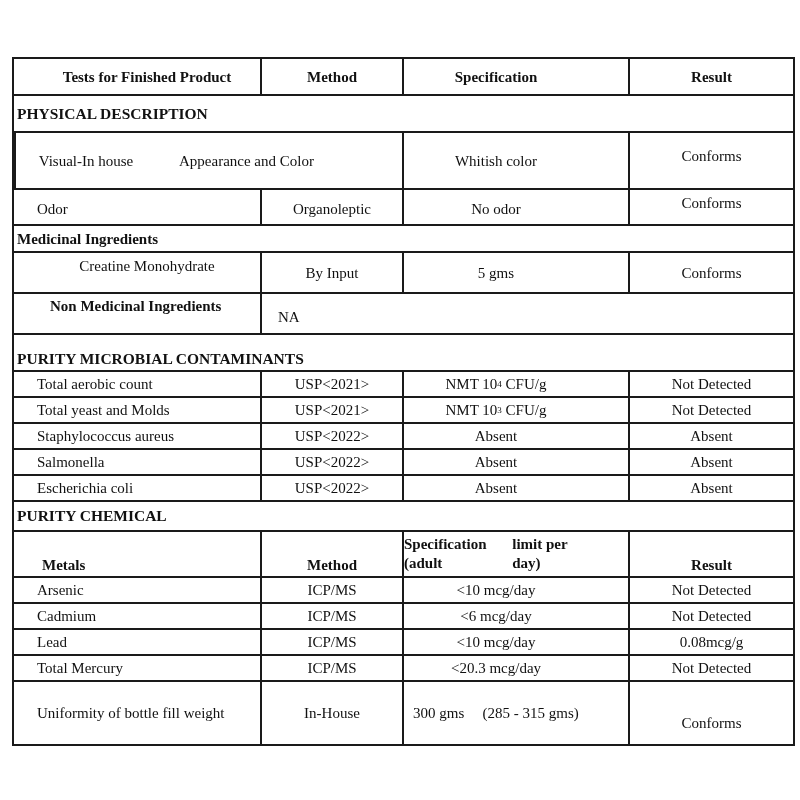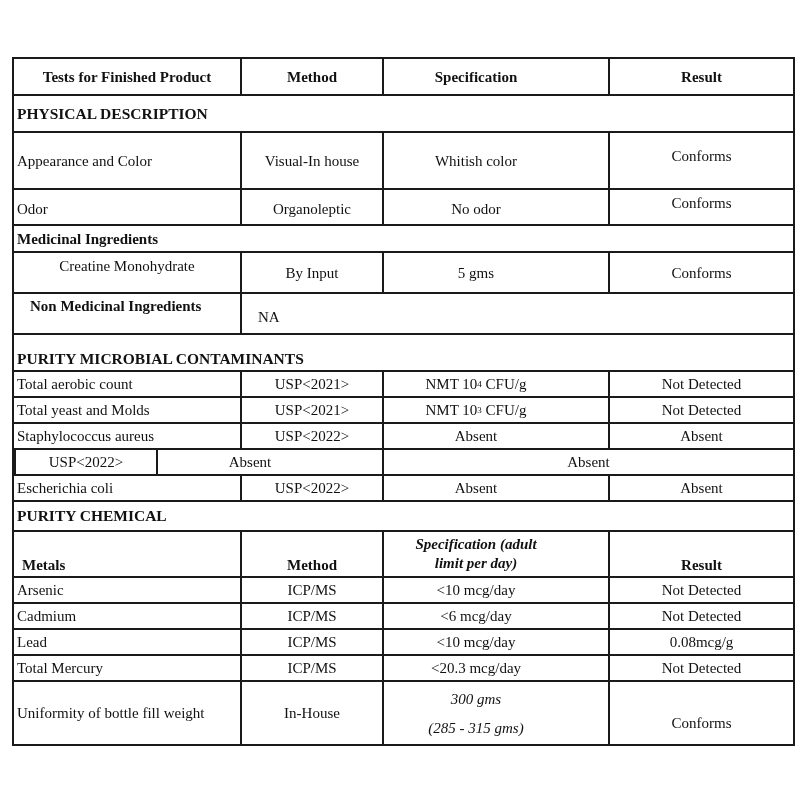--- a/index.html
+++ b/index.html
@@ -2,52 +2,52 @@
 <html><head>
 <meta charset="utf-8">
 <style>
   html, body { margin: 0; padding: 0; background: #ffffff; }
   body { width: 800px; height: 800px; position: relative; overflow: hidden;
          font-family: "Liberation Serif", "DejaVu Serif", serif; color: #111; }
   .tbl { position: absolute; left: 12px; top: 57px; width: 783px; }
   .row { position: relative; display: flex; border-left: 2px solid #1a1a1a; border-right: 2px solid #1a1a1a; border-bottom: 2px solid #1a1a1a; box-sizing: border-box; }
   .row.first { border-top: 2px solid #1a1a1a; }
   .cell { box-sizing: border-box; font-size: 15px; line-height: 18px; display: flex; align-items: center; }
-  .c1 { width: 226px; padding-left: 3px; }
+  .c1 { width: 226px; padding-left: 3px; margin-left: 20px; }
   .c2 { width: 142px; justify-content: center; border-left: 2px solid #1a1a1a; }
   .c3 { width: 186px; justify-content: center; border-left: 2px solid #1a1a1a; }
   .c4 { flex: 1; justify-content: center; border-left: 2px solid #1a1a1a; margin-left: 40px; }
   .bold { font-weight: bold; }
   .hdr .cell { font-weight: bold; }
   .hdr .c1 { justify-content: center; padding-left: 0; }
   .full { flex: 1; padding-left: 3px; }
   .section .full { font-weight: bold; font-size: 15.5px; }
   sup { font-size: 9px; vertical-align: super; line-height: 0; }
   .top { align-items: flex-start; }
   .bottom { align-items: flex-end; padding-bottom: 2px; }
-  .stack { flex-direction: column; font-style: italic; }
+  .stack { flex-direction: row; }
 </style>
 </head>
 <body>
 
 <div class="tbl">
 
   <div class="row first hdr" style="height:39px">
     <div class="cell c1">Tests for Finished Product</div>
     <div class="cell c2">Method</div>
     <div class="cell c3">Specification</div>
     <div class="cell c4">Result</div>
   </div>
 
   <div class="row section" style="height:37px">
     <div class="cell full">PHYSICAL DESCRIPTION</div>
   </div>
   <div class="row" style="height:57px">
+    <div class="cell c2">Visual-In house</div>
     <div class="cell c1">Appearance and Color</div>
-    <div class="cell c2">Visual-In house</div>
     <div class="cell c3">Whitish color</div>
     <div class="cell c4" style="padding-bottom:10px">Conforms</div>
   </div>
   <div class="row" style="height:36px">
     <div class="cell c1" style="padding-top:4px">Odor</div>
     <div class="cell c2" style="padding-top:4px">Organoleptic</div>
     <div class="cell c3" style="padding-top:4px">No odor</div>
     <div class="cell c4" style="padding-bottom:8px">Conforms</div>
   </div>
 
@@ -89,20 +89,21 @@
       </div>
     <div class="cell c4">Not Detected</div>
   </div>
   <div class="row" style="height:26px">
     <div class="cell c1">Staphylococcus aureus</div>
     <div class="cell c2">USP&lt;2022&gt;</div>
     <div class="cell c3">Absent</div>
     <div class="cell c4">Absent</div>
   </div>
   <div class="row" style="height:26px">
+    <div class="cell c1">Salmonella</div>
     <div class="cell c2">USP&lt;2022&gt;</div>
     <div class="cell c3">Absent</div>
     <div class="cell c4">Absent</div>
   </div>
   <div class="row" style="height:26px">
     <div class="cell c1">Escherichia coli</div>
     <div class="cell c2">USP&lt;2022&gt;</div>
     <div class="cell c3">Absent</div>
     <div class="cell c4">Absent</div>
   </div>

